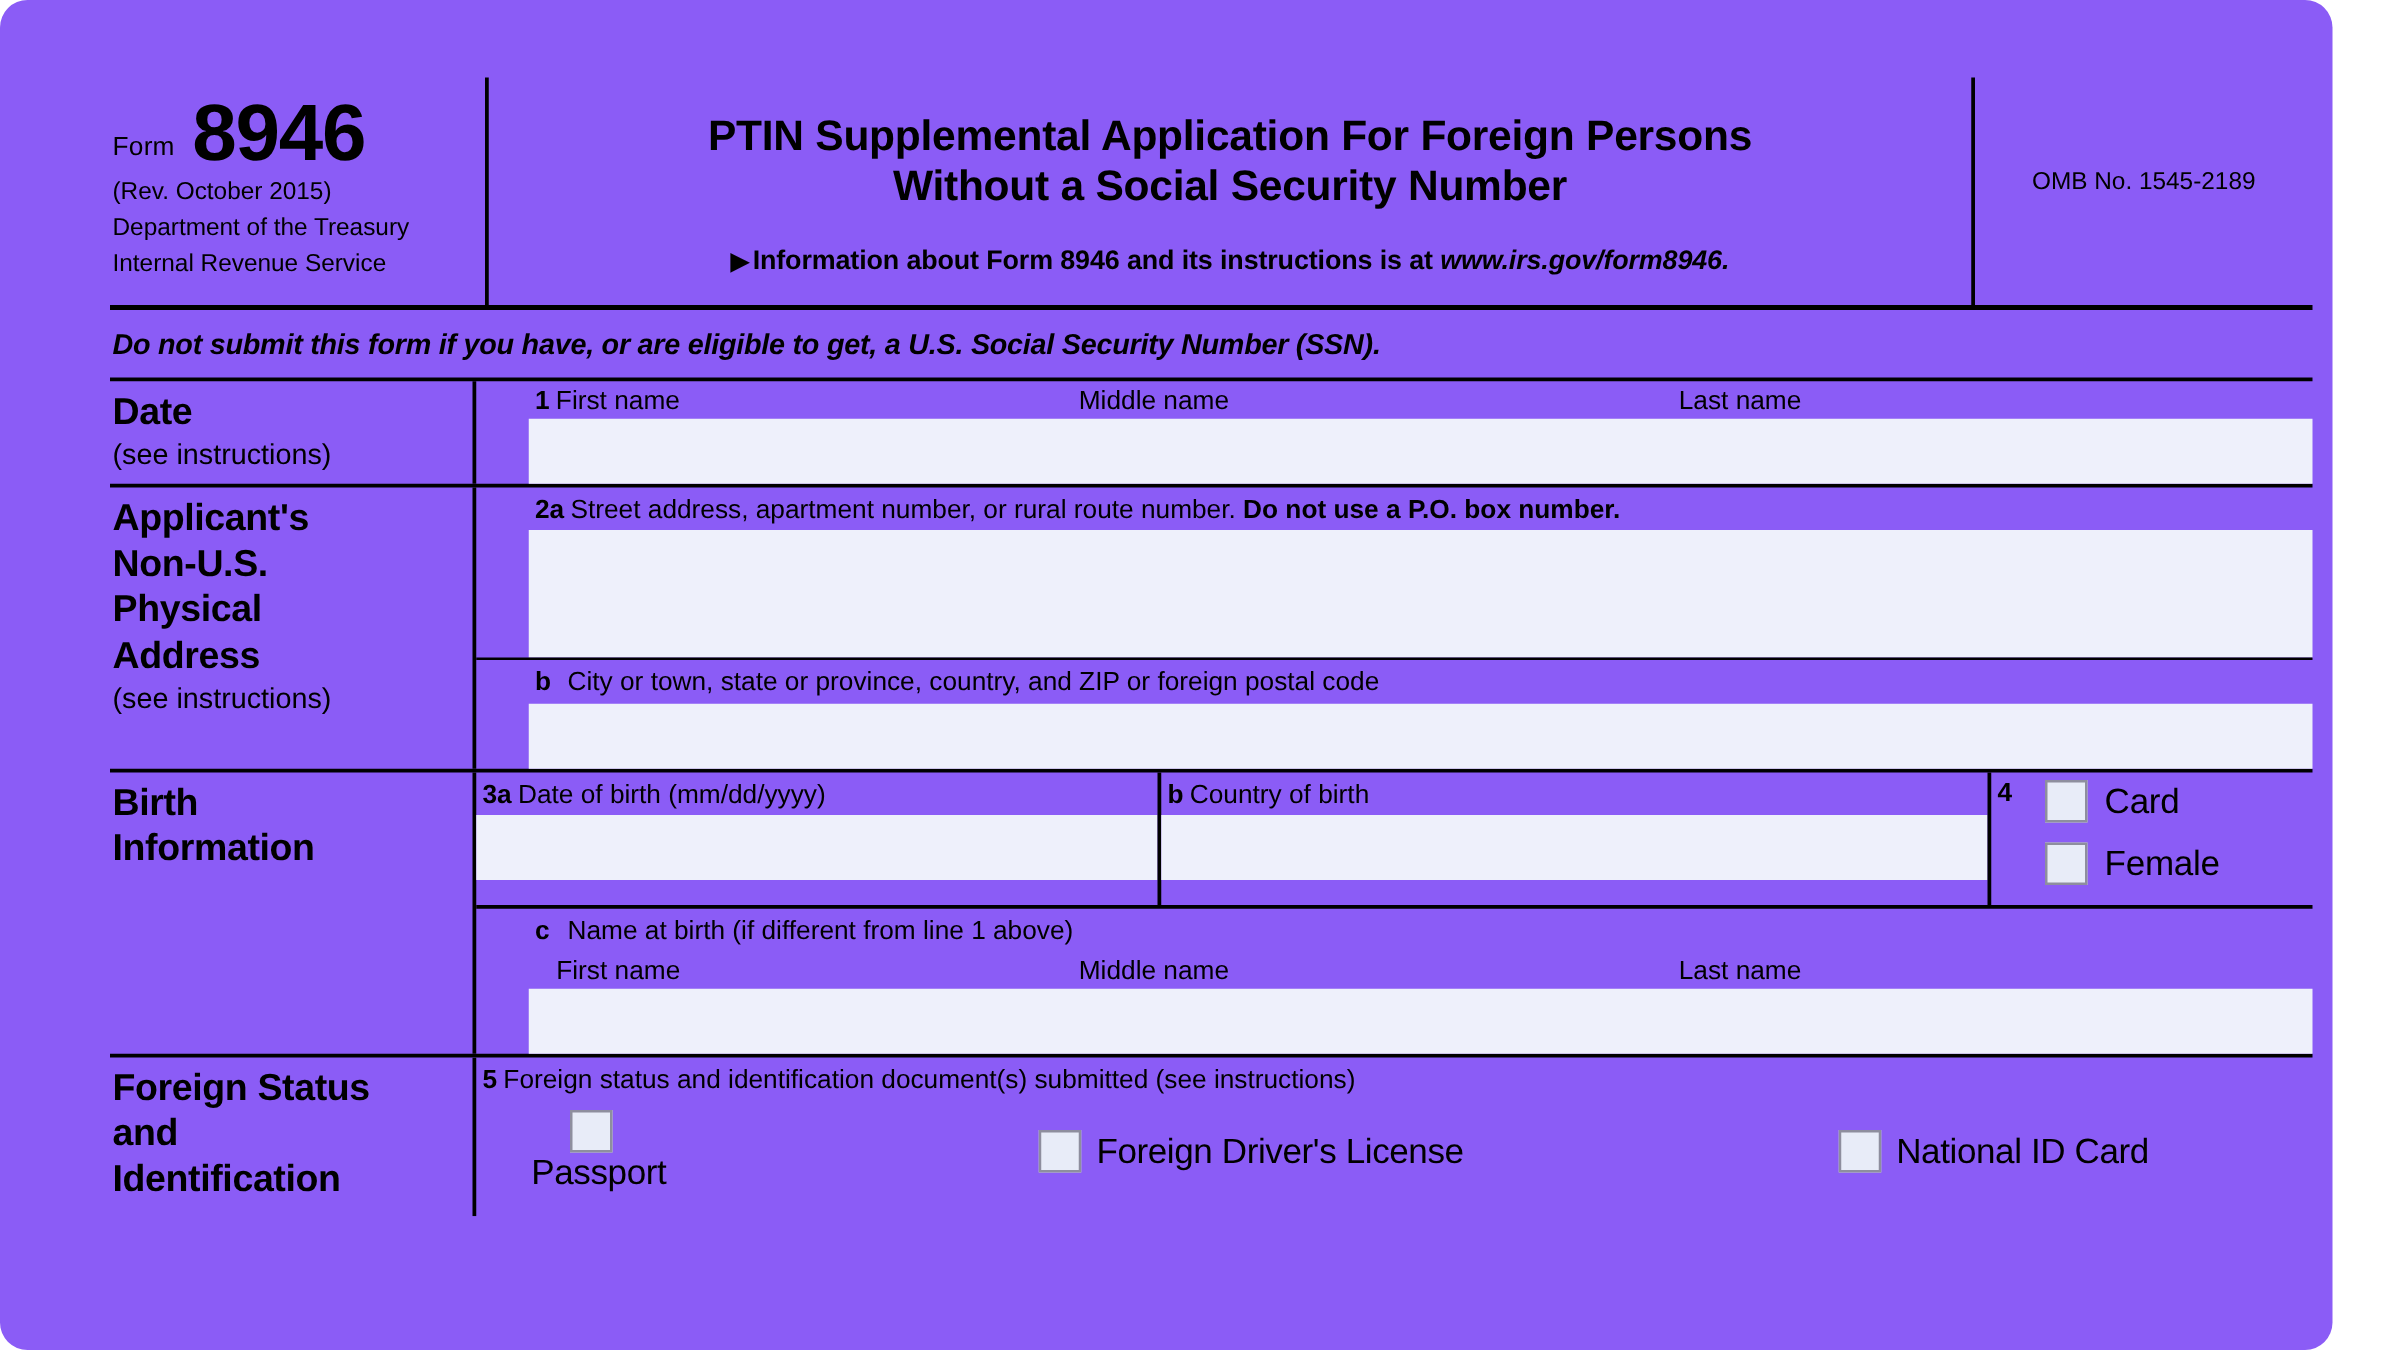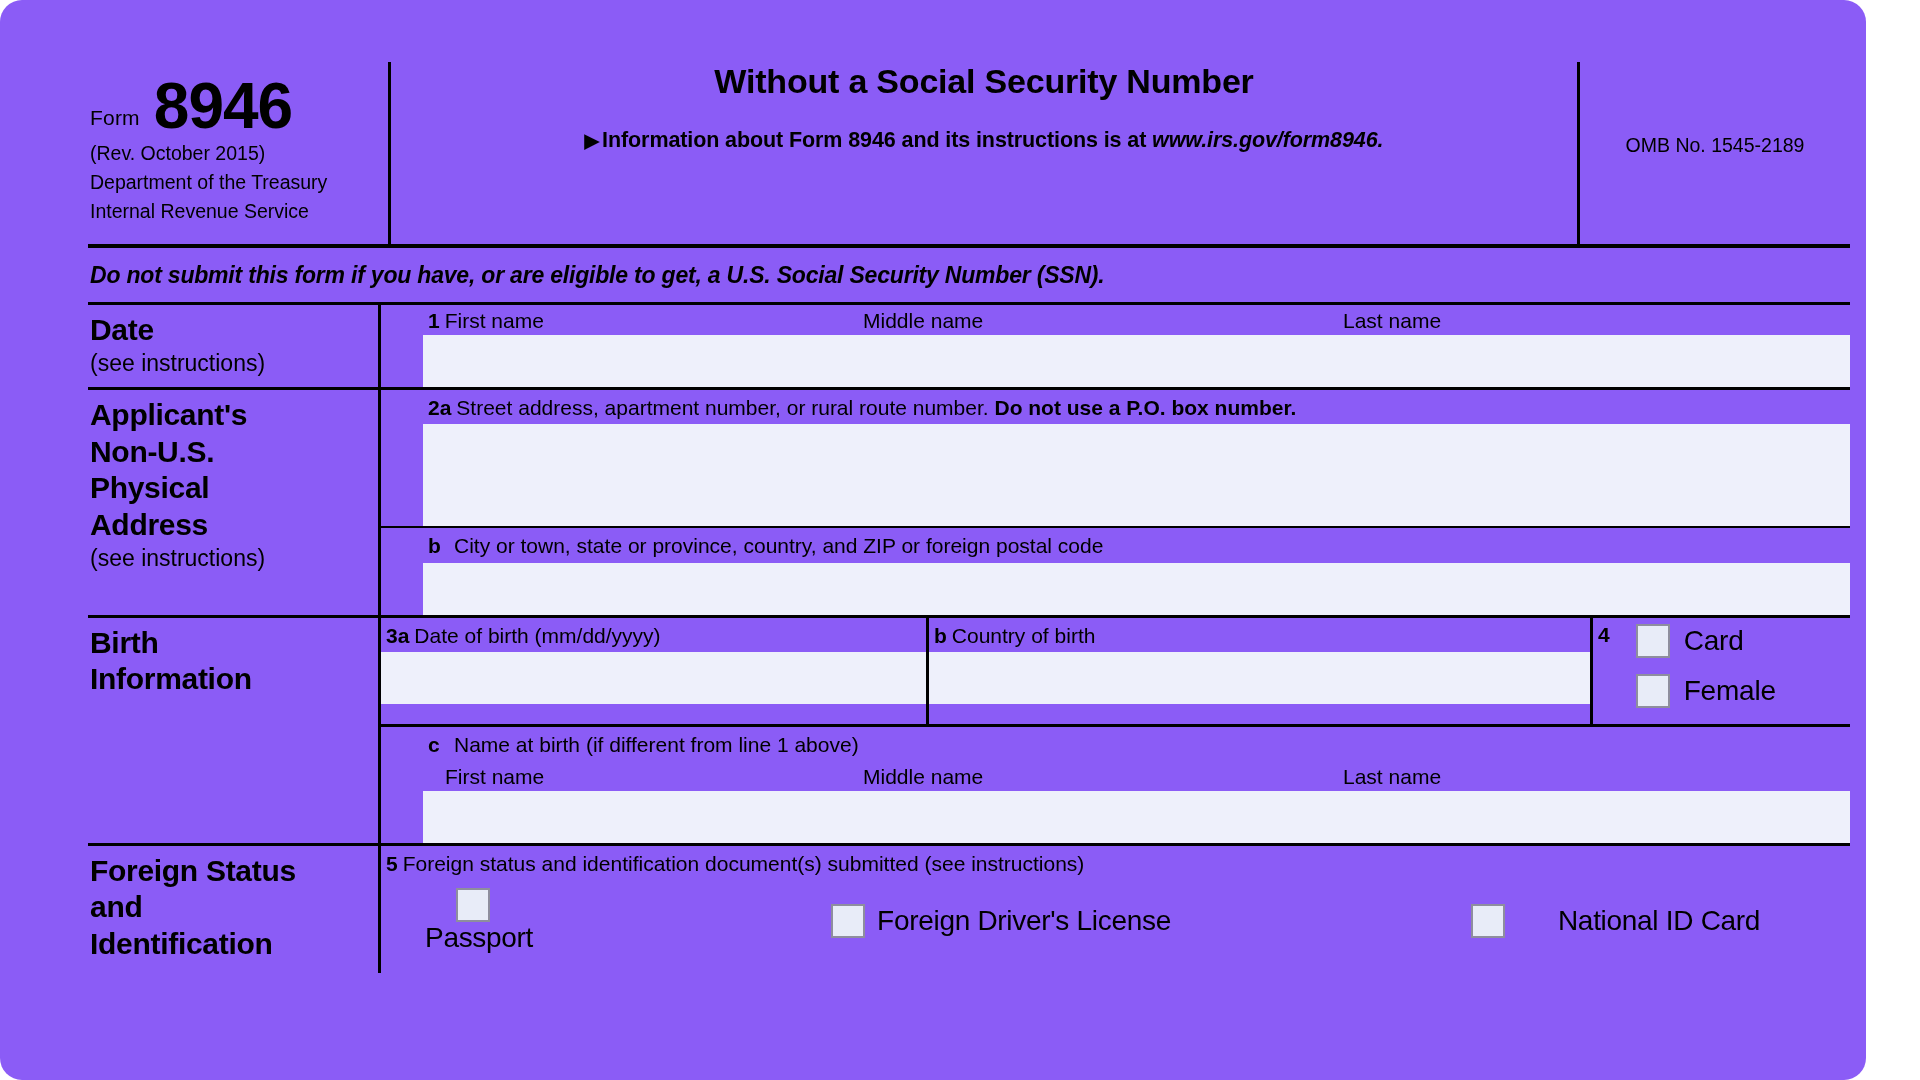--- a/index.html
+++ b/index.html
@@ -277,21 +277,21 @@
     padding: 8px 0 0 2px;
   }
 
   .doc-item {
     display: flex;
     align-items: center;
   }
 
   .doc-1 { margin-left: 30px; flex-direction: column; }
   .doc-2 { margin-left: 298px; }
-  .doc-3 { margin-left: 300px; gap: 41px; }
+  .doc-3 { margin-left: 300px; }
 
   .doc-label {
     font-size: 28px;
     padding-left: 12px;
     letter-spacing: -0.3px;
     white-space: nowrap;
   }
 
   .bottom-clip {
     overflow: hidden;
@@ -309,20 +309,21 @@
         <div class="form-number-row">
           <span class="form-word">Form</span>
           <span class="form-number">8946</span>
         </div>
         <div class="header-small">(Rev. October 2015)</div>
         <div class="header-small">Department of the Treasury</div>
         <div class="header-small">Internal Revenue Service</div>
       </div>
 
       <div class="header-center">
+        <div class="main-title">PTIN Supplemental Application For Foreign Persons</div>
         <div class="main-title" style="padding-top:0">Without a Social Security Number</div>
         <div class="info-line">
           <span class="arrow">▶</span><span>Information about Form 8946 and its instructions is at </span><span class="url">www.irs.gov/form8946.</span>
         </div>
       </div>
 
       <div class="header-right">
         <span class="omb">OMB No. 1545-2189</span>
       </div>
     </div>

